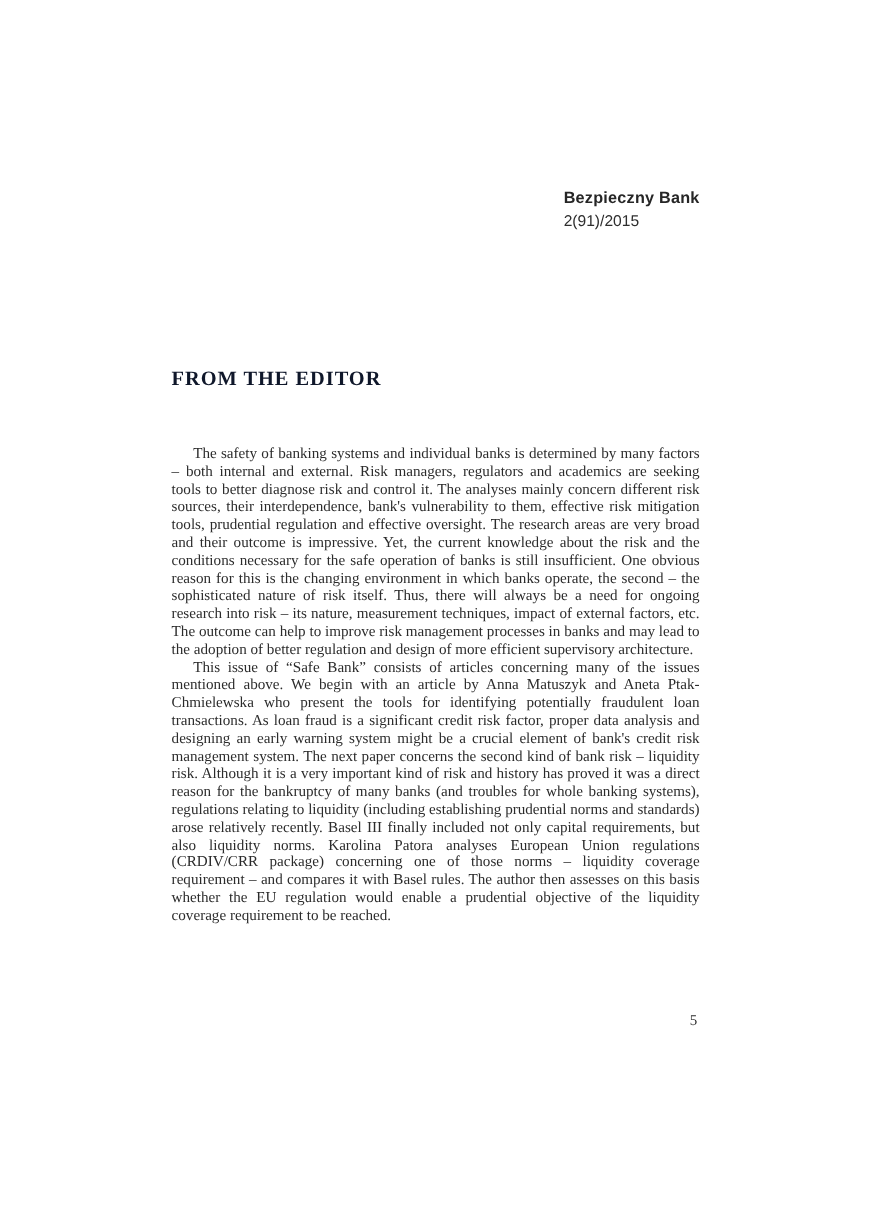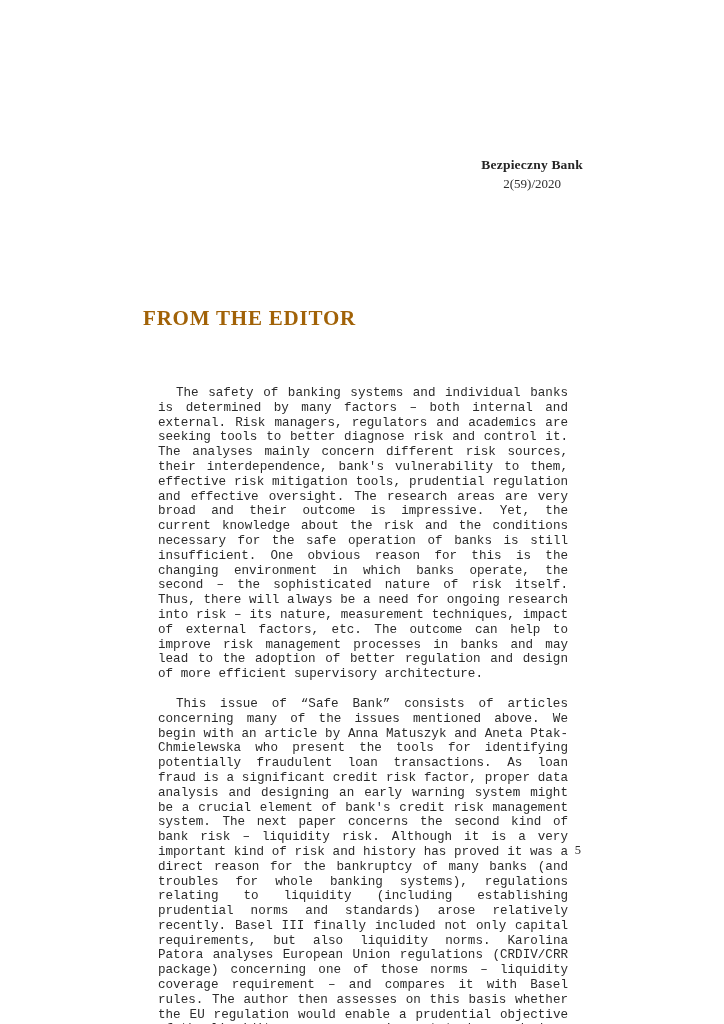--- a/index.html
+++ b/index.html
@@ -13,22 +13,22 @@
     height: 1024px;
     background: #ffffff;
     overflow: hidden;
     font-family: "Liberation Serif", serif;
     color: #2b2b2b;
   }
   .journal-header {
     position: absolute;
     top: 156px;
     right: 141px;
-    text-align: center;
-    font-family: Liberation Serif, serif;
+    text-align: left;
+    font-family: Liberation Sans, sans-serif;
   }
   .journal-title {
     font-weight: bold;
     font-size: 13.5px;
     line-height: 17px;
     letter-spacing: 0.2px;
     color: #262626;
   }
   .journal-issue {
     font-weight: normal;
@@ -36,55 +36,54 @@
     line-height: 22px;
     color: #2e2e2e;
   }
   .section-heading {
     position: absolute;
     left: 143px;
     top: 306px;
     margin: 0;
     font-family: "Liberation Serif", serif;
     font-weight: bold;
-    font-size: 21px;
+    font-size: 17px;
     letter-spacing: 0.8px;
-    color: #a16207;
+    color: #0f172a;
   }
   .body-text {
     position: absolute;
     left: 143px;
     top: 371px;
     width: 440px;
     text-align: justify;
     font-size: 12.6px;
     line-height: 14.8px;
     color: #2b2b2b;
   }
   .body-text p {
-    margin: 15px;
+    margin: 0;
     text-indent: 18px;
-    font-family: Liberation Mono, monospace;
   }
   .page-number {
     position: absolute;
     top: 843px;
     right: 143px;
     font-size: 12.5px;
     color: #2b2b2b;
   }
 </style>
 </head>
 <body>
 
 <div class="page">
 
   <div class="journal-header">
     <div class="journal-title">Bezpieczny Bank</div>
-    <div class="journal-issue">2(59)/2020</div>
+    <div class="journal-issue">2(91)/2015</div>
   </div>
 
   <h1 class="section-heading">FROM THE EDITOR</h1>
 
   <div class="body-text">
     <p>The safety of banking systems and individual banks is determined by many factors – both internal and external. Risk managers, regulators and academics are seeking tools to better diagnose risk and control it. The analyses mainly concern different risk sources, their interdependence, bank's vulnerability to them, effective risk mitigation tools, prudential regulation and effective oversight. The research areas are very broad and their outcome is impressive. Yet, the current knowledge about the risk and the conditions necessary for the safe operation of banks is still insufficient. One obvious reason for this is the changing environment in which banks operate, the second – the sophisticated nature of risk itself. Thus, there will always be a need for ongoing research into risk – its nature, measurement techniques, impact of external factors, etc. The outcome can help to improve risk management processes in banks and may lead to the adoption of better regulation and design of more efficient supervisory architecture.</p>
     <p>This issue of “Safe Bank” consists of articles concerning many of the issues mentioned above. We begin with an article by Anna Matuszyk and Aneta Ptak-Chmielewska who present the tools for identifying potentially fraudulent loan transactions. As loan fraud is a significant credit risk factor, proper data analysis and designing an early warning system might be a crucial element of bank's credit risk management system. The next paper concerns the second kind of bank risk – liquidity risk. Although it is a very important kind of risk and history has proved it was a direct reason for the bankruptcy of many banks (and troubles for whole banking systems), regulations relating to liquidity (including establishing prudential norms and standards) arose relatively recently. Basel III finally included not only capital requirements, but also liquidity norms. Karolina Patora analyses European Union regulations (CRDIV/CRR package) concerning one of those norms – liquidity coverage requirement – and compares it with Basel rules. The author then assesses on this basis whether the EU regulation would enable a prudential objective of the liquidity coverage requirement to be reached.</p>
   </div>
 
   <div class="page-number">5</div>

